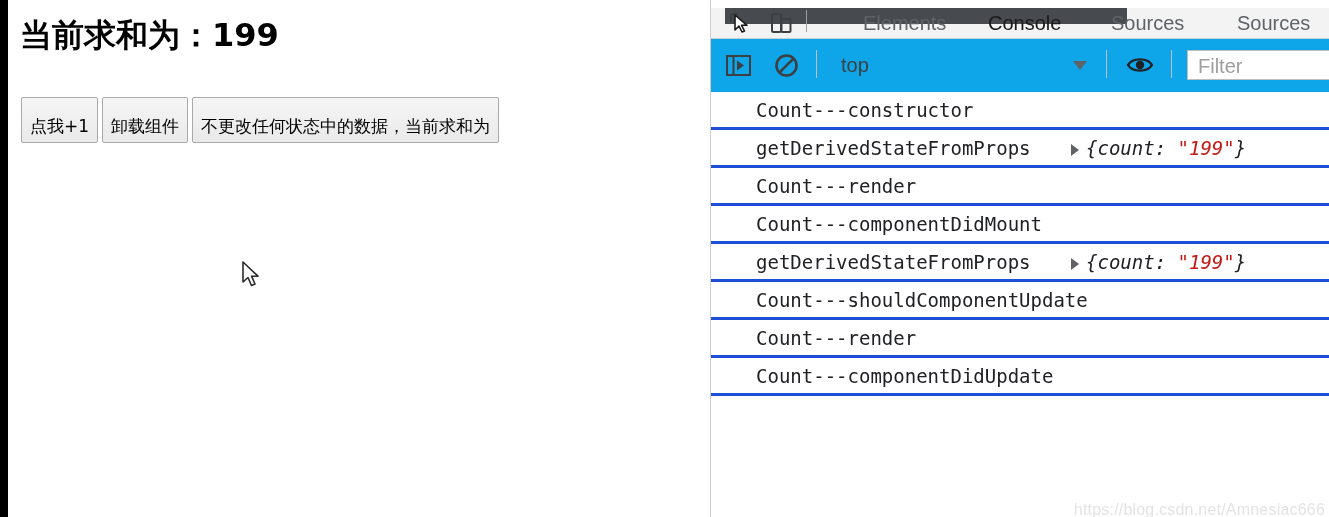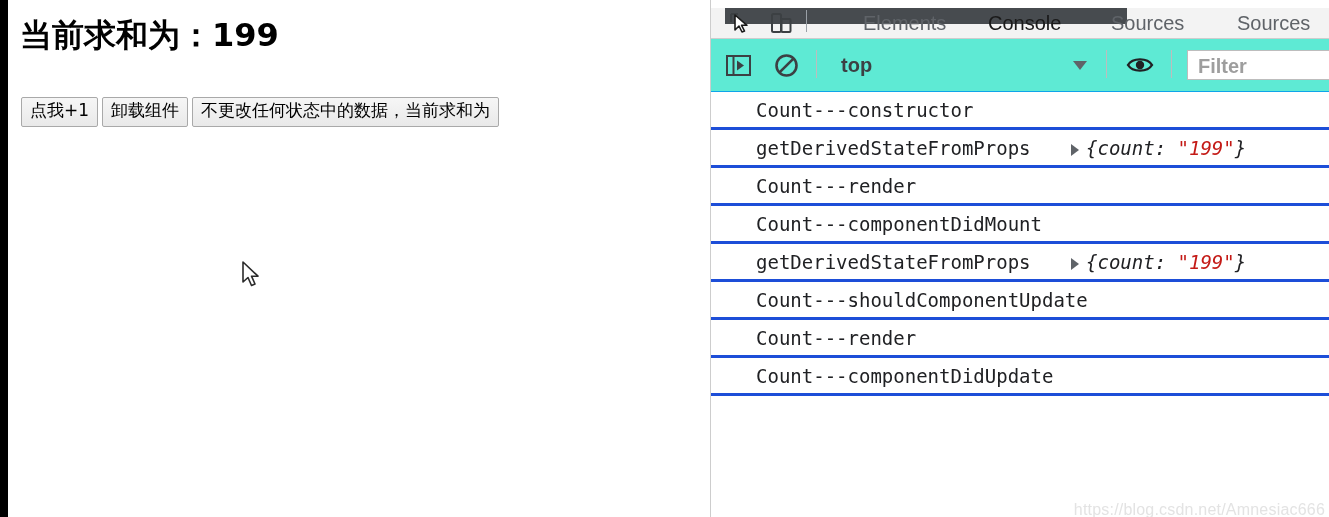--- a/index.html
+++ b/index.html
@@ -49,21 +49,21 @@
     align-items: stretch;
   }
   .pg-btn {
     font-family: "DejaVu Sans", sans-serif;
     font-size: 17px;
     color: #000000;
     background: #efefef;
     background: linear-gradient(#f6f6f6, #e9e9e9);
     border: 1px solid #a9a9a9;
     border-radius: 2px;
-    padding: 2px 8px 4px 8px;
+    padding: 18px 8px 4px 8px;
     margin-right: 4px;
     line-height: 1.28;
     white-space: nowrap;
     cursor: default;
   }
   .pg-btn:last-child { margin-right: 0; }
 
   
   #mouse-cursor {
     position: absolute;
@@ -140,23 +140,22 @@
   }
   #tab-elements { left: 152px; }
   #tab-console  { left: 277px; }
   #tab-sources  { left: 400px; }
   #tab-network  { left: 526px; }
 
   
   #dt-console-toolbar {
     position: absolute; left: 0; top: 31px;
     width: 618px; height: 52px;
-    background: #5eead4;
+    background: #0ea5e9;
     border-bottom: 3px solid #0ea5e9;
-    font-weight: bold;
   }
   .ctb-item { position: absolute; top: 13px; }
   #ctb-sidebar-btn { left: 14px; }
   #ctb-clear-btn   { left: 62px; }
   #ctb-sep-1 {
     position: absolute; left: 105px; top: 11px;
     width: 1px; height: 28px; background: #bdbdbd;
   }
   #ctb-context {
     position: absolute; left: 130px; top: 11px;

